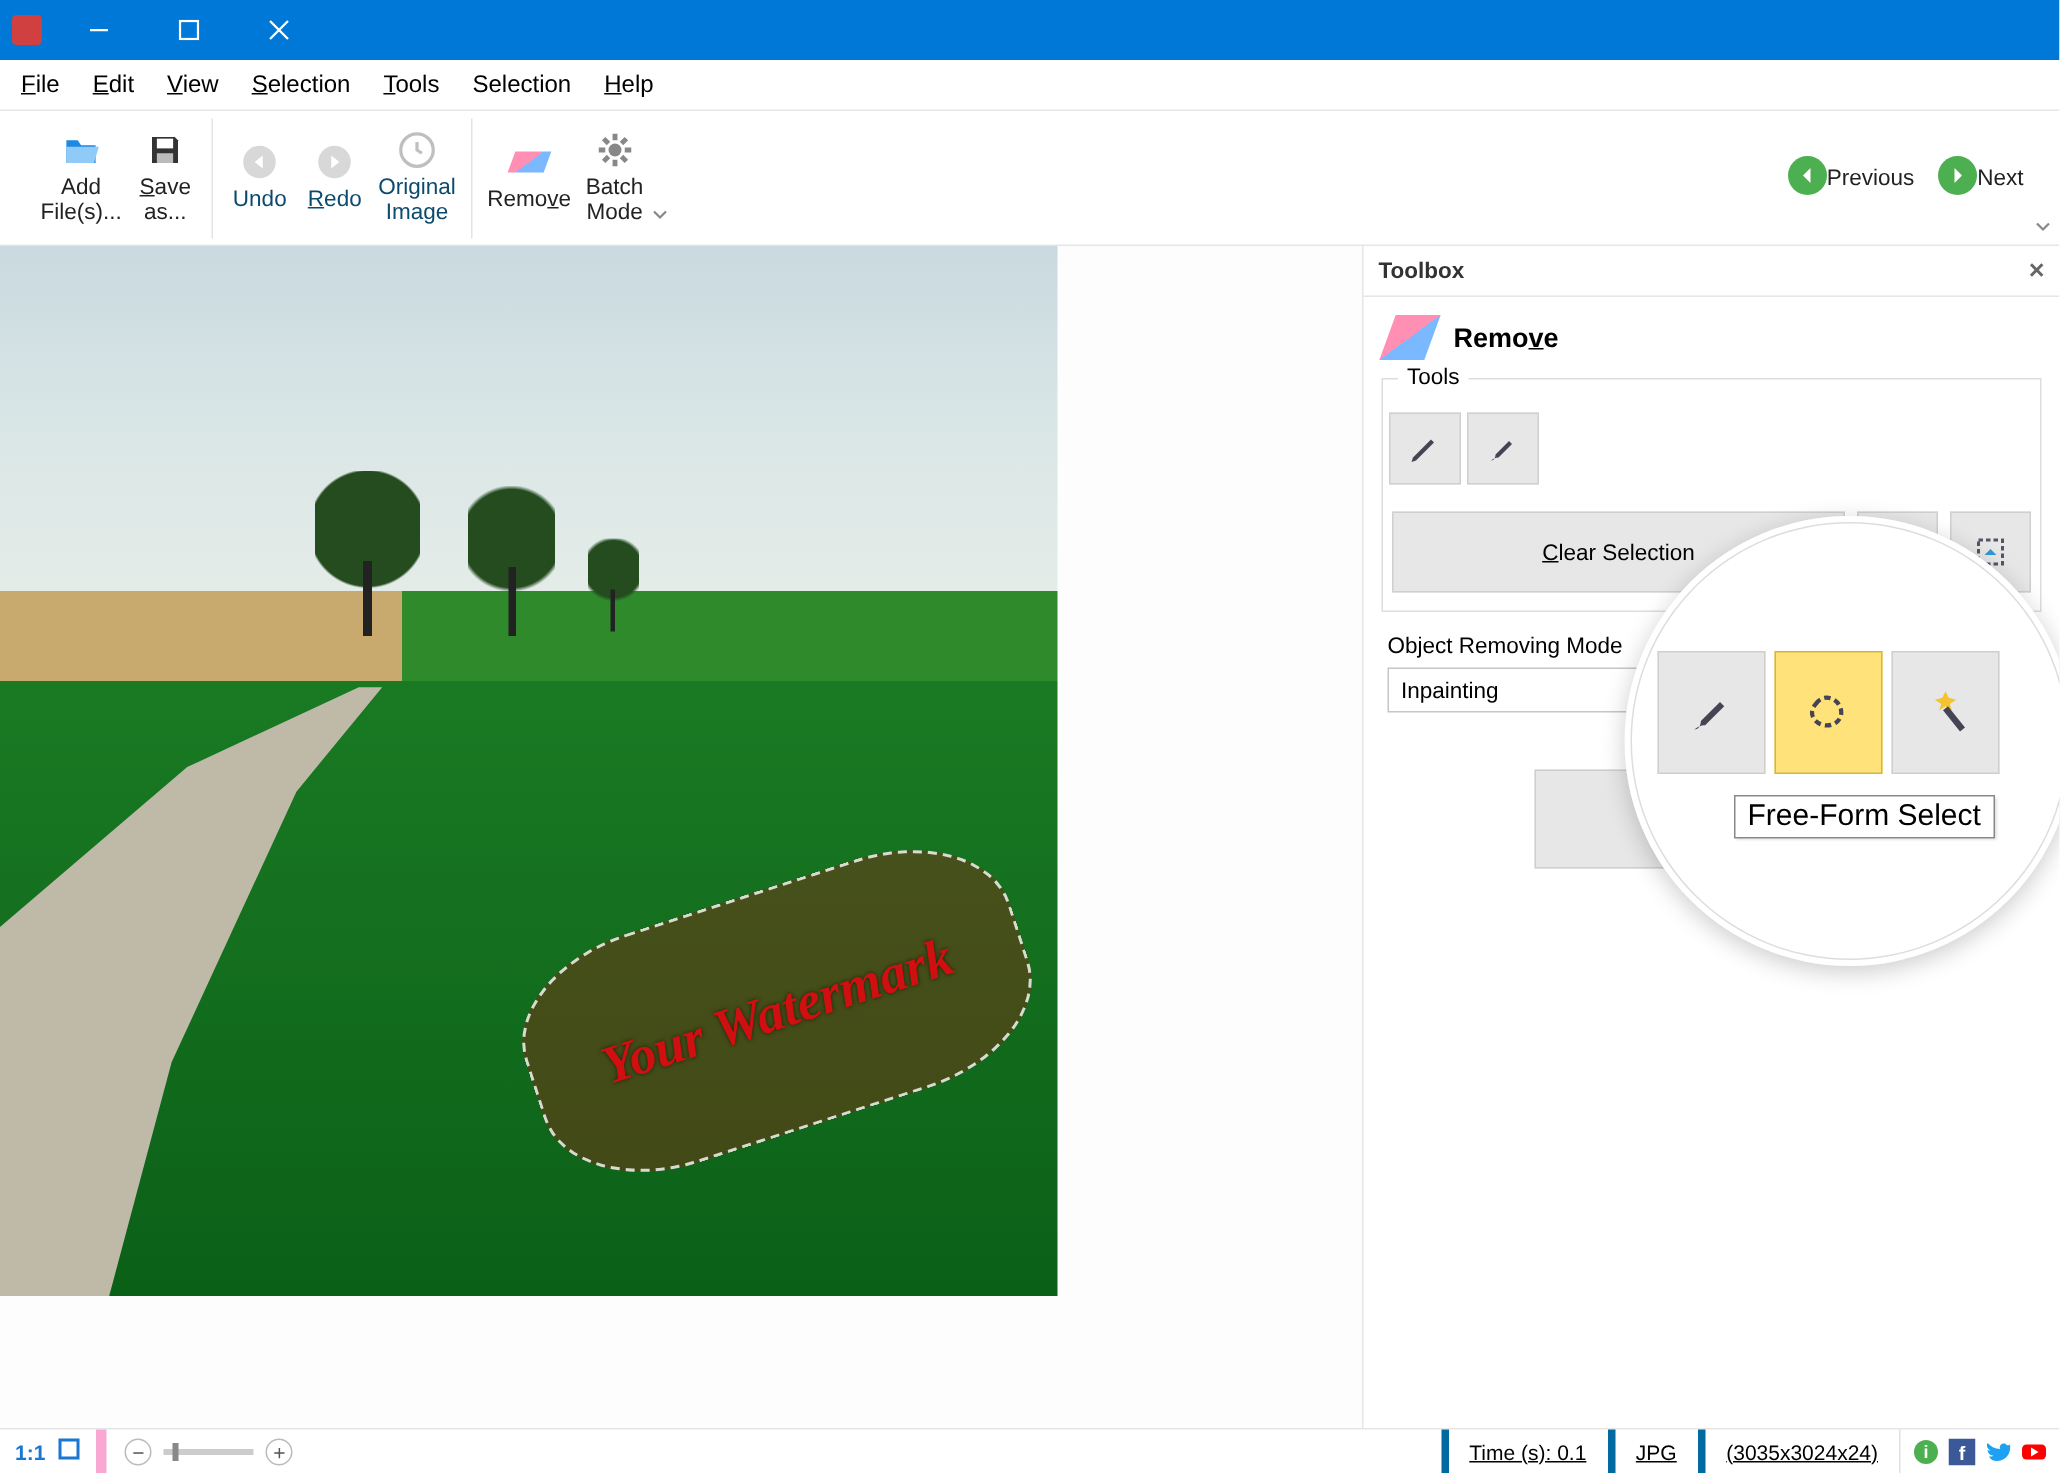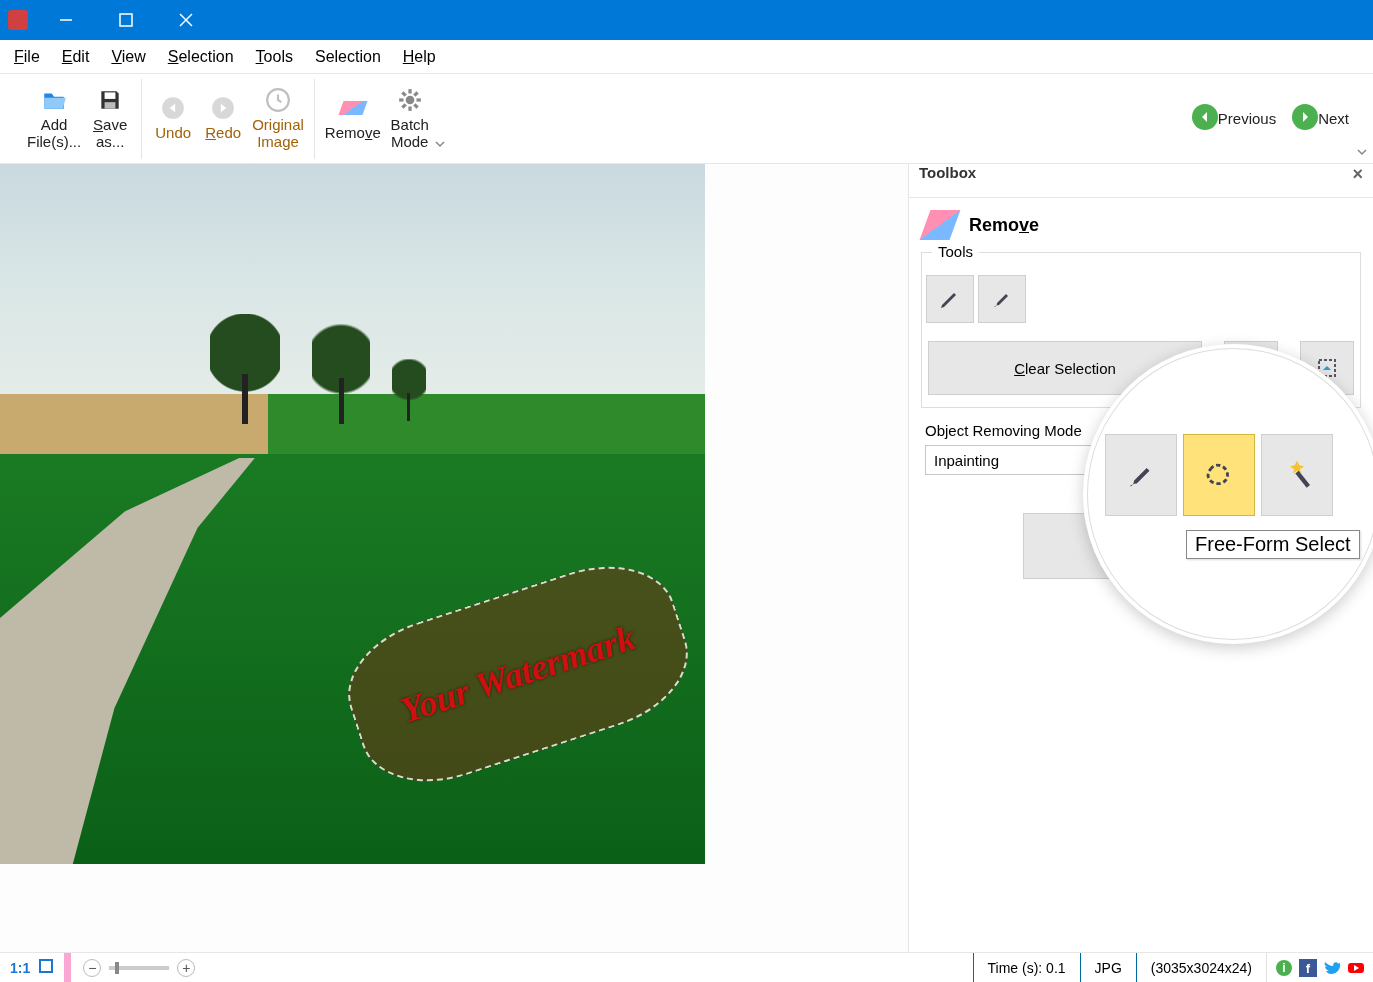--- a/index.html
+++ b/index.html
@@ -8,21 +8,21 @@
 .titlebar .icon { width: 20px; height: 20px; background: #d04040; border-radius: 3px; margin-right: 8px; display: inline-block; }
 .titlebar .title { flex: 1; }
 .titlebar .winbtn { width: 60px; height: 40px; display: flex; align-items: center; justify-content: center; }
 .titlebar .winbtn svg { width: 14px; height: 14px; stroke: #fff; stroke-width: 1.5; fill: none; }
 .menubar { height: 34px; display: flex; align-items: center; gap: 22px; padding: 4px 14px; font-size: 16px; border-bottom: 1px solid #e6e6e6; }
 .menubar .menu { cursor: default; }
 .menubar .menu u { text-decoration: underline; }
 .toolbar { height: 90px; display: flex; align-items: center; border-bottom: 1px solid #e6e6e6; padding: 2px 0 2px 23px; position: relative; }
 .toolbar-sep { width: 1px; height: 80px; background: #e4e4e4; margin: 0 6px; }
 .toolbar-btn { display: flex; flex-direction: column; align-items: center; justify-content: center; min-width: 50px; padding: 2px 4px; font-size: 15px; line-height: 1.1; text-align: center; color: #222; }
-.toolbar-btn.disabled { color: #a16207; }
+.toolbar-btn.disabled { color: #0c4a6e; }
 .toolbar-btn .ticon { width: 26px; height: 26px; margin-bottom: 4px; display:flex; align-items:center; justify-content:center; }
 .toolbar-spacer { flex: 1; }
 .toolbar-right { display: flex; align-items: center; margin-right: 16px; }
 .nav-btn { display: flex; flex-direction: row; align-items: center; padding: 2px 8px; font-size: 15px; color: #222; }
 .nav-btn .nicon { width:26px; height:26px; margin-bottom:4px; border-radius:50%; background:#4caf50; display:flex; align-items:center; justify-content:center; }
 .nav-btn .nicon svg { width:14px; height:14px; fill:#fff; }
 .content { display: flex; height: 788px; }
 .canvas-area { width: 908px; height: 788px; background: #fdfdfd; position: relative; overflow: hidden; }
 .photo { width: 705px; height: 700px; position: absolute; left:0; top:0; }
 .sky { position:absolute; left:0; top:0; width:705px; height:230px; background: linear-gradient(#c9d9df,#d9e6e6,#e4ece8); }
@@ -31,58 +31,58 @@
 .road-path { position:absolute; left:0; top:290px; width:520px; height:410px; background: #bfb9a7; clip-path: polygon(0 100%, 0 40%, 24% 14%, 46% 1%, 49% 1%, 38% 18%, 22% 62%, 14% 100%); }
 .tree1 { position:absolute; left:210px; top:150px; width:70px; height:110px; background: radial-gradient(circle at 50% 35%, #244c1f 0 48%, transparent 50%); }
 .tree1:after { content:""; position:absolute; left:32px; top:60px; width:6px; height:50px; background:#222; }
 .tree2 { position:absolute; left:312px; top:160px; width:58px; height:100px; background: radial-gradient(circle at 50% 35%, #244c1f 0 46%, transparent 50%); }
 .tree2:after { content:""; position:absolute; left:27px; top:54px; width:5px; height:46px; background:#222; }
 .tree3 { position:absolute; left:392px; top:195px; width:34px; height:60px; background: radial-gradient(circle at 50% 34%, #244c1f 0 44%, transparent 50%); }
 .tree3:after { content:""; position:absolute; left:15px; top:34px; width:3px; height:28px; background:#222; }
 .watermark-sel { position:absolute; left:348px; top:430px; width:340px; height:160px; border:2px dashed rgba(255,255,255,.8); border-radius: 90px/60px; background: rgba(130,40,20,.45); transform: rotate(-18deg); display:flex; align-items:center; justify-content:center; }
 .watermark-text { font-family: "Brush Script MT", cursive; font-weight:bold; font-size:36px; color:#d01010; font-style:italic; text-shadow:0 0 3px rgba(0,0,0,.6); }
 .panel { flex: 1; border-left: 1px solid #e6e6e6; display: flex; flex-direction: column; font-size:15px; position:relative; background:#fff; }
-.panel-header { height:34px; display:flex; align-items:flex-start; padding:0 10px; border-bottom:1px solid #e6e6e6; font-weight:600; color:#333; }
+.panel-header { height:34px; display:flex; align-items:center; padding:0 10px; border-bottom:1px solid #e6e6e6; font-weight:600; color:#333; }
 .panel-header .close { margin-left:auto; font-size:18px; color:#666; }
 .panel-remove { display:flex; align-items:center; gap:14px; padding:12px 16px; font-weight:600; font-size:18px; }
 .remove-icon { width:30px; height:30px; background: linear-gradient(135deg,#ff8fb3 0 50%, #7ab8ff 50% 100%); transform: skewX(-20deg); }
 .fieldset { border:1px solid #ddd; margin:0 12px; padding-top:12px; position:relative; }
 .fieldset-label { position:absolute; top:-10px; left:10px; background:#fff; padding:0 6px; }
 .tool-row { display:flex; gap:4px; padding:10px 4px; }
 .tool-btn { width:48px; height:48px; border:1px solid #cfcfcf; background:#e7e7e7; display:flex; align-items:center; justify-content:center; }
 .tool-btn svg { width:24px; height:24px; }
-.clear-row { display:flex; gap:22px; padding:8px 6px 12px 6px; }
+.clear-row { display:flex; gap:8px; padding:8px 6px 12px 6px; }
 .clear-btn { flex:1; height:54px; border:1px solid #cfcfcf; background:#e7e7e7; display:flex; align-items:center; justify-content:center; }
 .small-btn { width:54px; height:54px; border:1px solid #cfcfcf; background:#e7e7e7; display:flex; align-items:center; justify-content:center; }
 .small-btn svg { width:24px; height:24px; }
 .mode-label { padding:14px 16px 6px; }
 .mode-row { display:flex; padding:0 16px; }
 .mode-select { flex:1; height:30px; border:1px solid #c6c6c6; background:#fff; padding:0 8px; display:flex; align-items:center; font-size:15px; }
 .mode-drop { width:22px; height:30px; border:1px solid #c6c6c6; border-left:none; background:#f3f3f3; display:flex; align-items:center; justify-content:center; }
 .mode-drop svg { width:10px; height:10px; }
 .remove-big { margin:38px auto 0; width:236px; height:66px; border:1px solid #cfcfcf; background:#e7e7e7; display:flex; align-items:center; justify-content:center; gap:24px; font-size:17px; }
 .remove-big svg { width:24px; height:24px; fill:#4caf50; }
 .statusbar { height:30px; border-top:1px solid #e6e6e6; display:flex; align-items:center; font-size:14px; }
 .sb-left { display:flex; align-items:center; gap:8px; padding:0 10px; border-right:7px solid #f9a8d4; height:100%; color:#1976d2; font-weight:600; }
 .sb-zoom { display:flex; align-items:center; gap:8px; padding:0 12px; }
 .sb-zoom .zbtn { width:18px; height:18px; border:1px solid #bbb; border-radius:50%; display:flex; align-items:center; justify-content:center; font-size:14px; color:#555; }
 .sb-zoom .zslider { width:60px; height:4px; background:#ccc; position:relative; }
 .sb-zoom .zslider:before { content:""; position:absolute; left:6px; top:-4px; width:4px; height:12px; background:#888; }
 .sb-spacer { flex:1; }
-.sb-cell { padding:0 14px; border-left:1px solid #0369a1; height:100%; display:flex; align-items:center; }
+.sb-cell { padding:0 14px; border-left:5px solid #0369a1; height:100%; display:flex; align-items:center;text-decoration:underline; }
 .sb-icons { display:flex; align-items:center; gap:6px; padding:0 8px; border-left:1px solid #e0e0e0; height:100%; }
 .sb-icons .si { width:18px; height:18px; }
 
 .magnifier { position:absolute; width:300px; height:300px; right:-10px; top:180px; border-radius:50%; background:#fff; box-shadow:0 4px 16px rgba(0,0,0,.2), inset 0 0 0 4px #fff, inset 0 0 0 5px #ddd; overflow:hidden; z-index:50; }
 .mag-inner { position:absolute; inset:0; }
 .mag-row { position:absolute; left:22px; top:90px; display:flex; gap:6px; }
 .mag-btn { width:72px; height:82px; border:1px solid #cfcfcf; background:#e7e7e7; display:flex; align-items:center; justify-content:center; }
 .mag-btn.selected { background:#ffe27a; border:1px solid #d4b63a; }
 .mag-btn svg { width:34px; height:34px; }
-.tooltip { position:absolute; left:103px; top:186px; border:1px solid #888; background:#fff; padding:2px 8px; font-size:20px; white-space:nowrap; box-shadow:1px 1px 2px rgba(0,0,0,.15); }
+.tooltip { position:absolute; left:73px; top:186px; border:1px solid #888; background:#fff; padding:2px 8px; font-size:20px; white-space:nowrap; box-shadow:1px 1px 2px rgba(0,0,0,.15); }
 .dropdown-arrow { position:absolute; right:6px; bottom:4px; }
 .dropdown-arrow svg{width:10px;height:10px;}
 u{text-decoration:underline;}
 </style>
 </head>
 <body>
 
 <div class="titlebar">
   <span class="icon"></span>
   <div class="winbtn">

